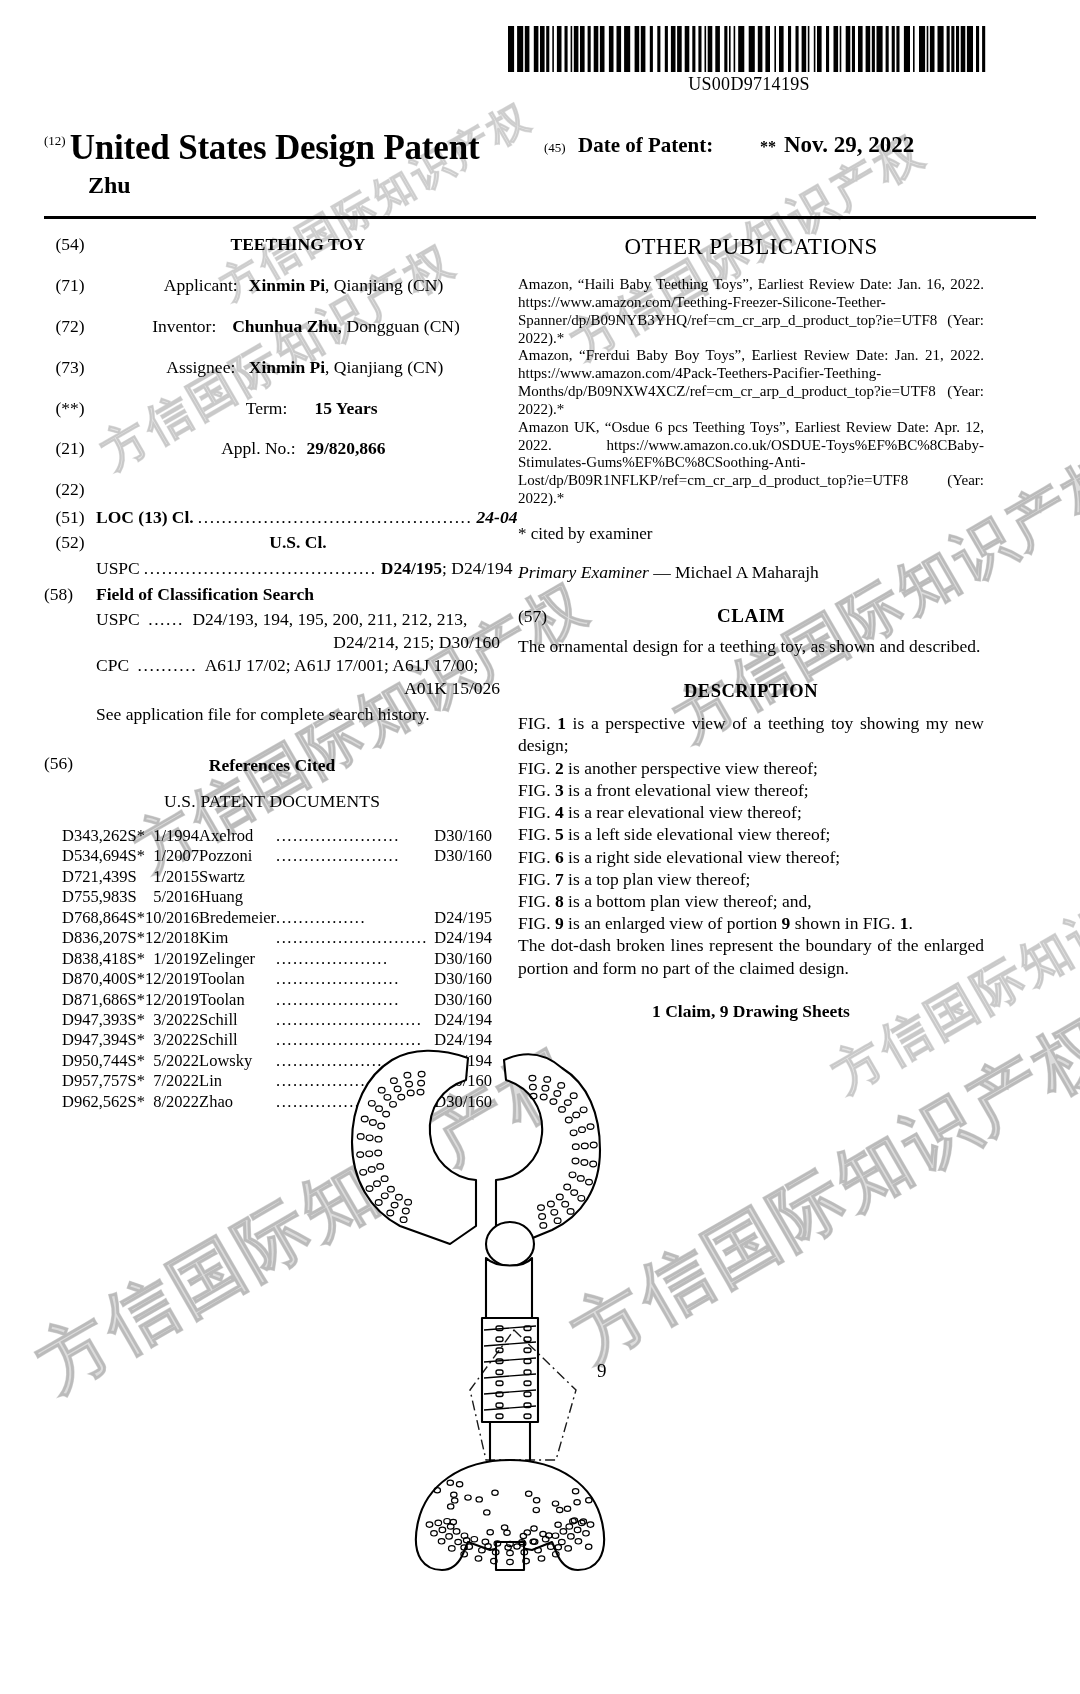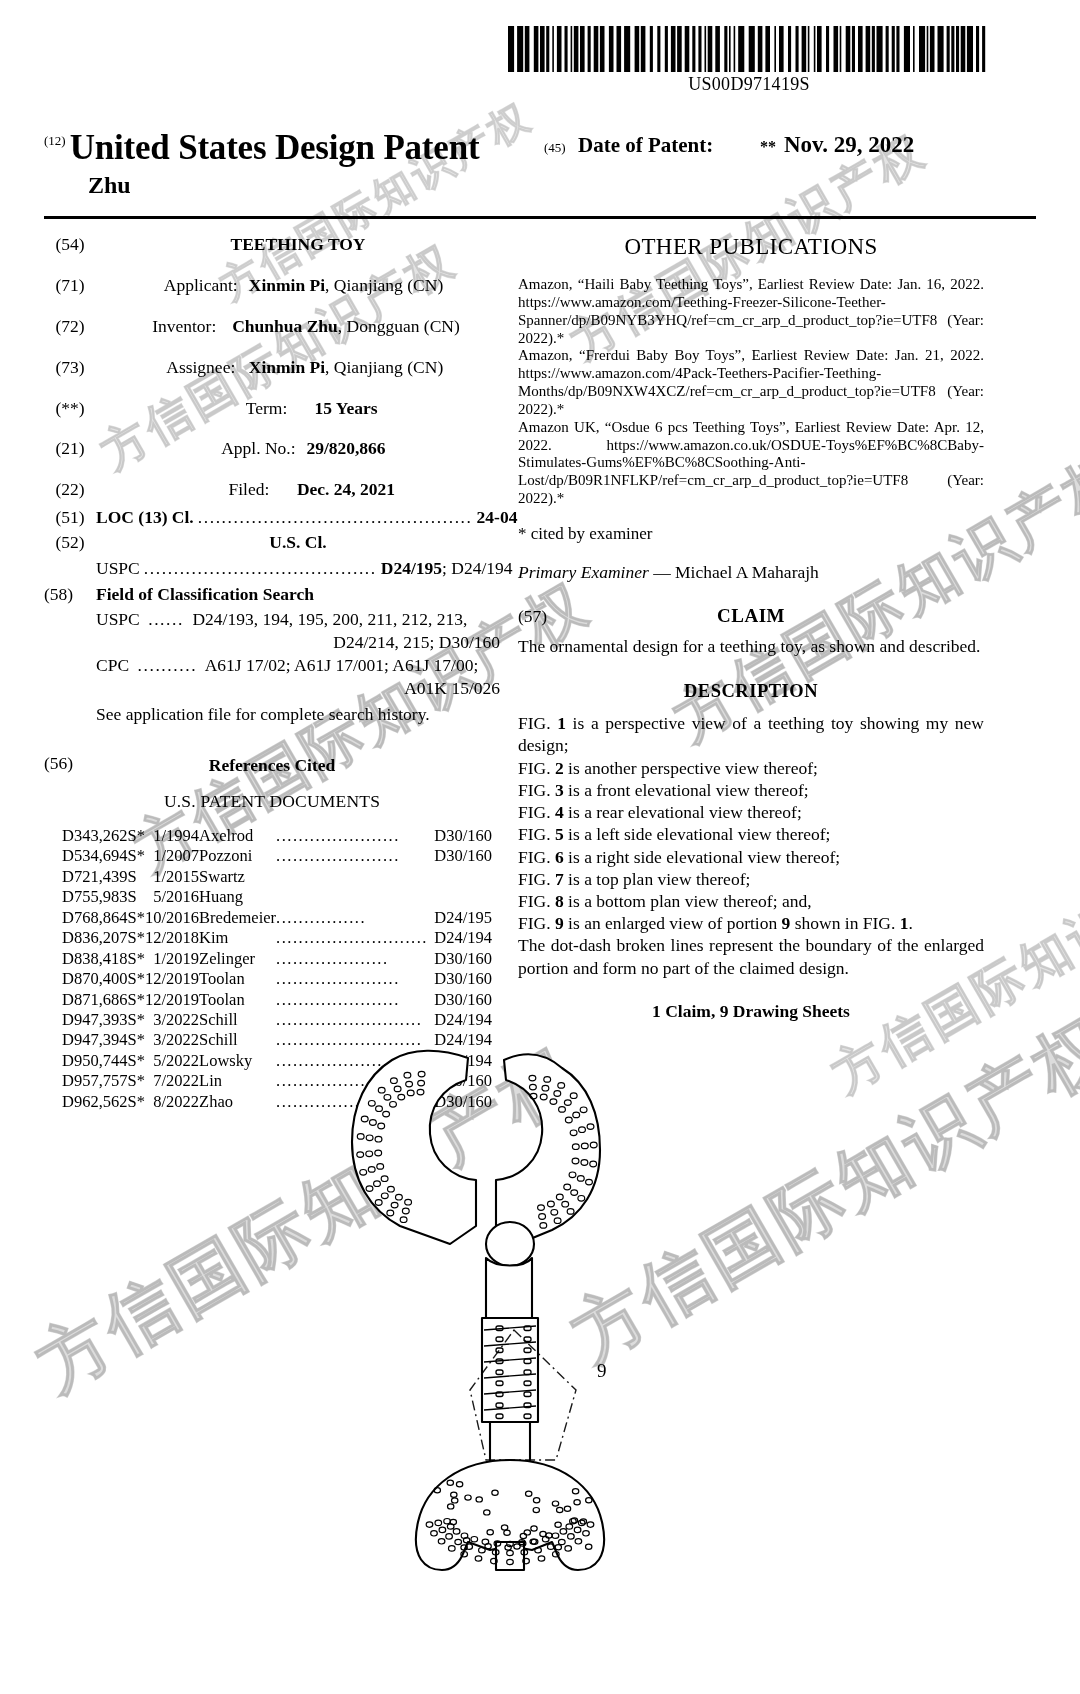--- a/index.html
+++ b/index.html
@@ -454,29 +454,28 @@
       <span class="body"><span class="lbl-w">Term:</span><b>15 Years</b></span>
     </div>
 
     <div class="inid">
       <span class="code">(21)</span>
       <span class="body"><span class="lbl-w">Appl. No.:</span><b>29/820,866</b></span>
     </div>
 
     <div class="inid tight2">
       <span class="code">(22)</span>
-      <span class="body"><span class="lbl-w">Filed:</span><b>Dec. 24, 2021</b></span>
     </div>
 
     <div class="inid tight">
       <span class="code">(51)</span>
       <span class="body" style="display:flex; align-items:baseline;">
         <b style="white-space:nowrap;">LOC (13) Cl.</b>
         <span class="dotline" style="flex:1; margin:0 4px;">..............................................</span>
-        <b style="white-space:nowrap;">24-04</b>
+        <b style="white-space:nowrap;font-style:italic;">24-04</b>
       </span>
     </div>
 
     <div class="inid tight">
       <span class="code">(52)</span>
       <span class="body"><b>U.S. Cl.</b></span>
     </div>
 
     <div class="classrow tight">
       <span class="class-ind"></span>

